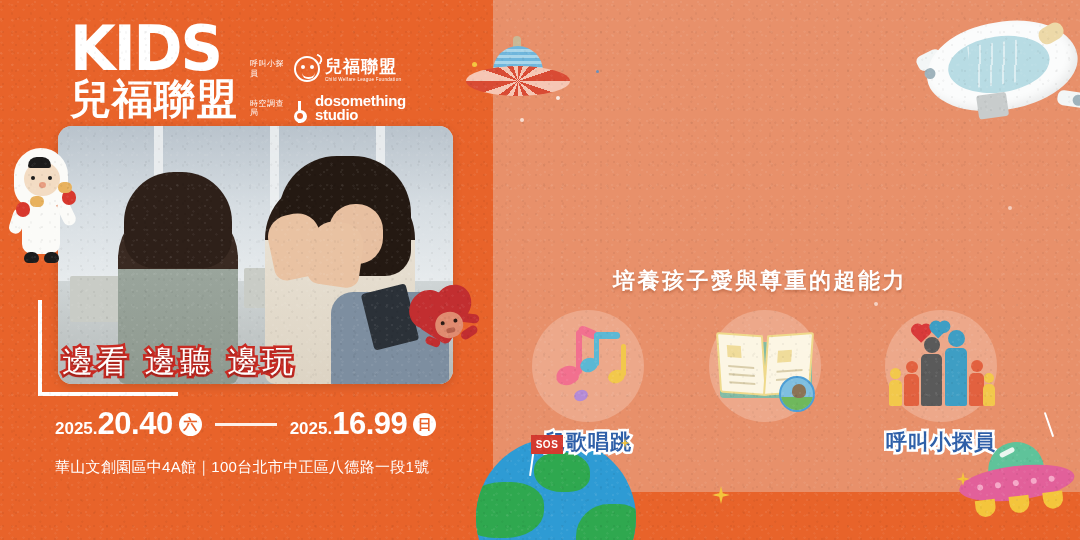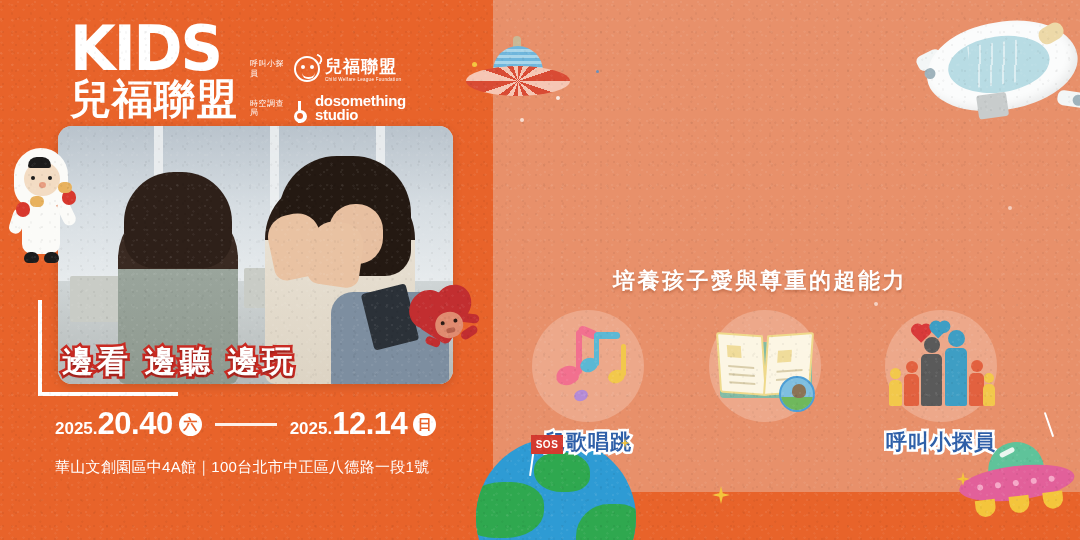--- a/index.html
+++ b/index.html
@@ -145,21 +145,21 @@
 
   
   .corner-bracket {
     position:absolute; left:38px; top:300px; width:140px; height:96px; z-index:14;
     border-left:4px solid #fff; border-bottom:4px solid #fff;
   }
 
   
   .photo-caption {
     position:absolute; left:62px; top:341px; z-index:16;
-    font-size:31px; font-weight:bold; color:#fff; letter-spacing:4px;
+    font-size:31px; font-weight:normal; color:#fff; letter-spacing:4px;
     -webkit-text-stroke:5px #C92A22; paint-order:stroke fill;
     text-shadow:0 2px 2px rgba(0,0,0,.25);
   }
 
   
   .headline-wrap { position:absolute; left:500px; top:104px; width:520px; text-align:center; z-index:20; }
   .headline-1 {
     font-size:45px; font-weight:bold; color:#C92A22; letter-spacing:3px;
     -webkit-text-stroke:7px #fff; paint-order:stroke fill;
     display:flex; align-items:center; justify-content:center; gap:14px;
@@ -599,21 +599,21 @@
 
   </div>
 
   <div class="info-block">
     <div class="date-row">
       <span class="d-year">2025.</span>
       <span class="d-md">20.40</span>
       <span class="d-wd">六</span>
       <span class="date-sep"></span>
       <span class="d-year">2025.</span>
-      <span class="d-md">12.14</span>
+      <span class="d-md">16.99</span>
       <span class="d-wd">日</span>
     </div>
     <div class="venue-line">華山文創園區中4A館｜100台北市中正區八德路一段1號</div>
   </div>
 
   <div class="earth">
     <div class="land l1"></div>
     <div class="land l2"></div>
     <div class="land l3"></div>
 

